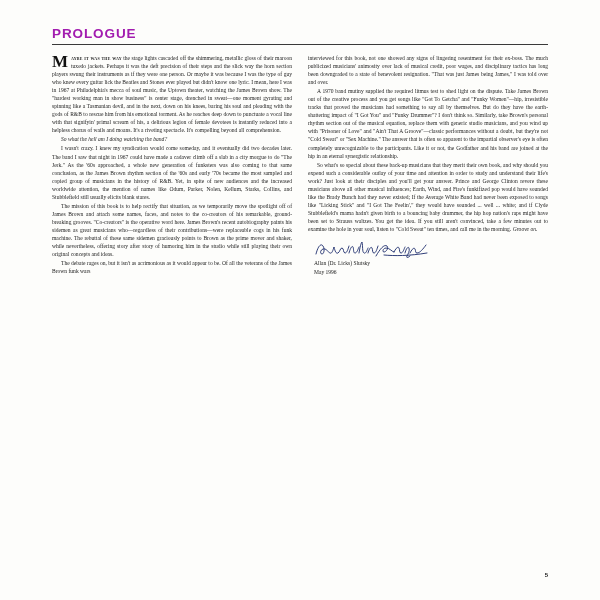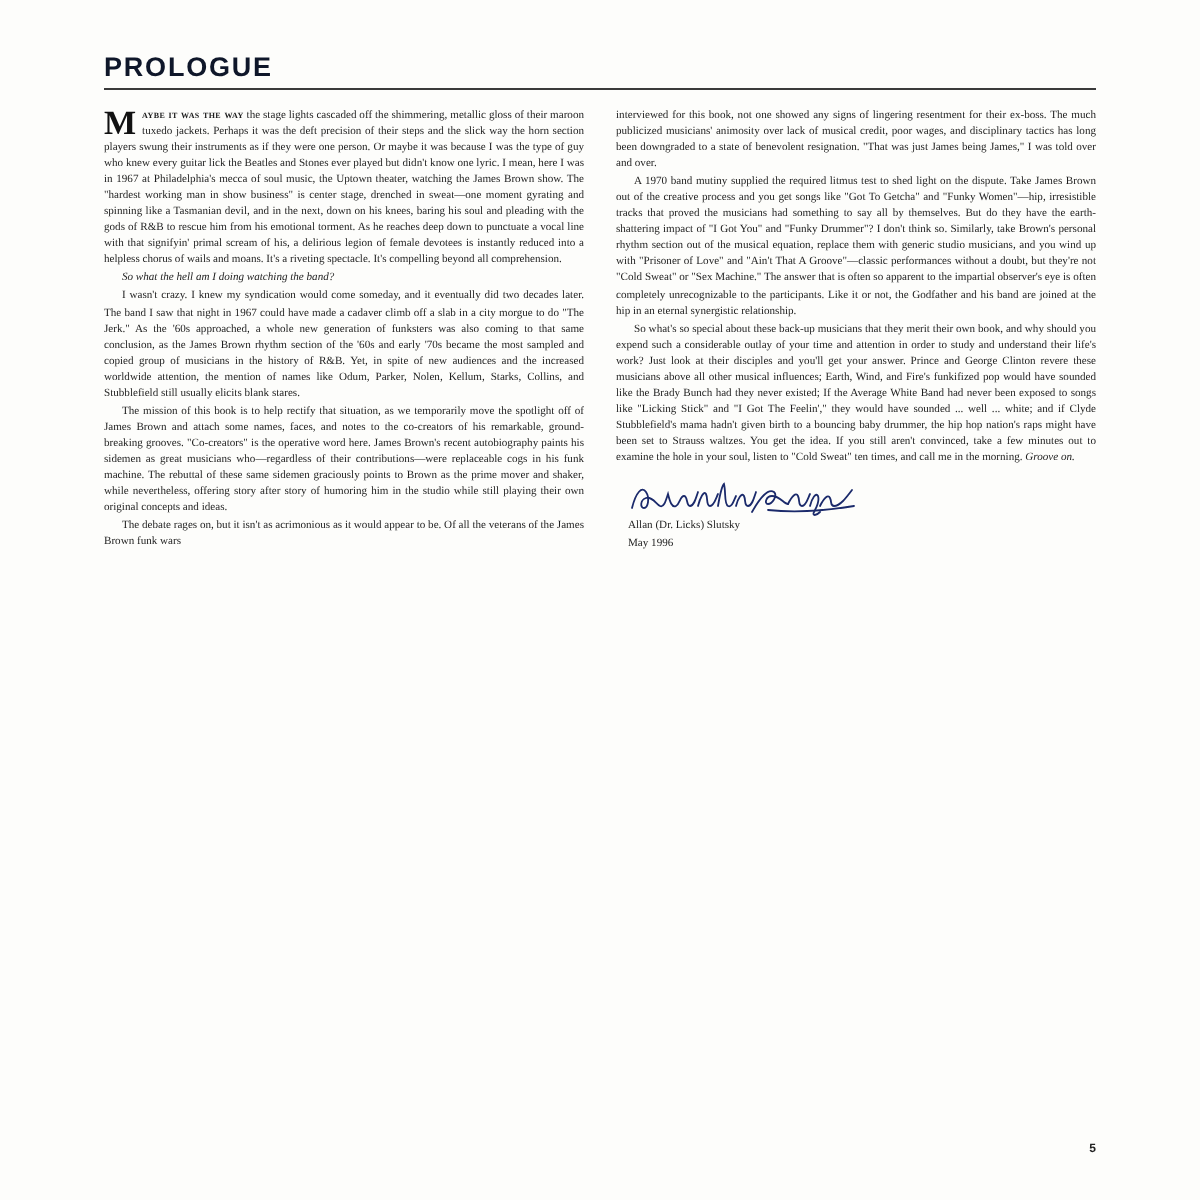--- a/index.html
+++ b/index.html
@@ -23,21 +23,21 @@
     background: #fdfdfb;
   }
   .title-block {
     margin-bottom: 6px;
   }
   .prologue-title {
     font-family: "Liberation Sans", sans-serif;
     font-weight: bold;
     font-size: 13.5px;
     letter-spacing: 0.9px;
-    color: #0f172a;
+    color: #a21caf;
     margin: 0 0 3px 0;
   }
   .title-rule {
     border: none;
     border-top: 1px solid #3a3a3a;
     margin: 0 0 9px 0;
     width: 100%;
   }
   .columns {
     display: flex;

